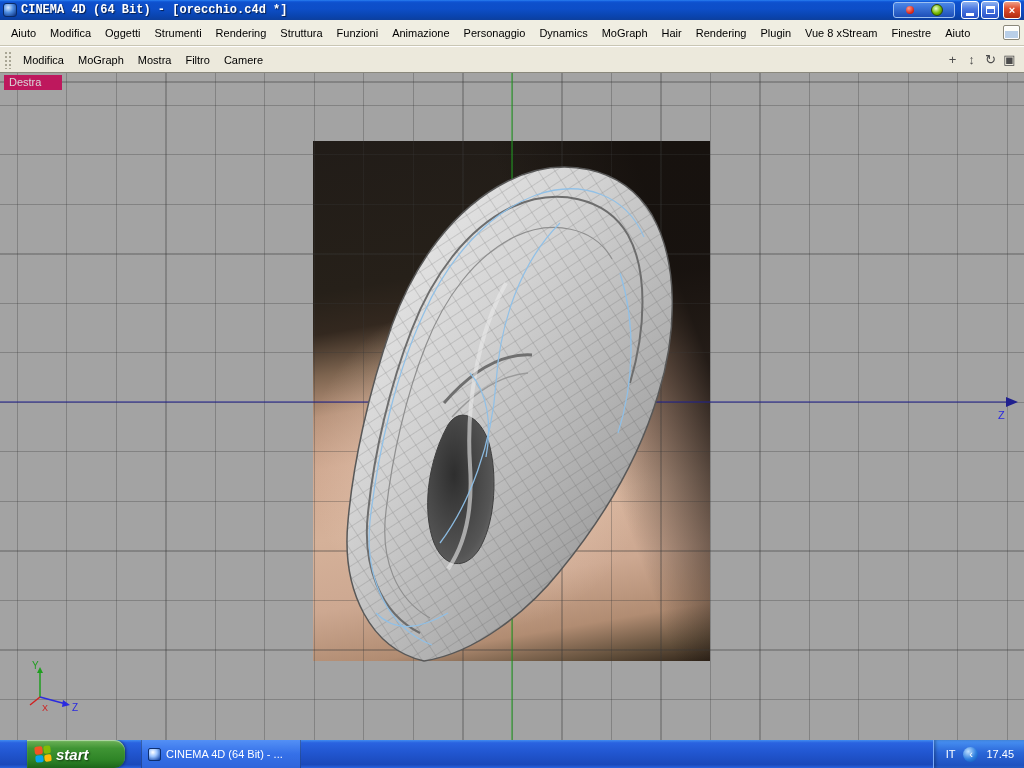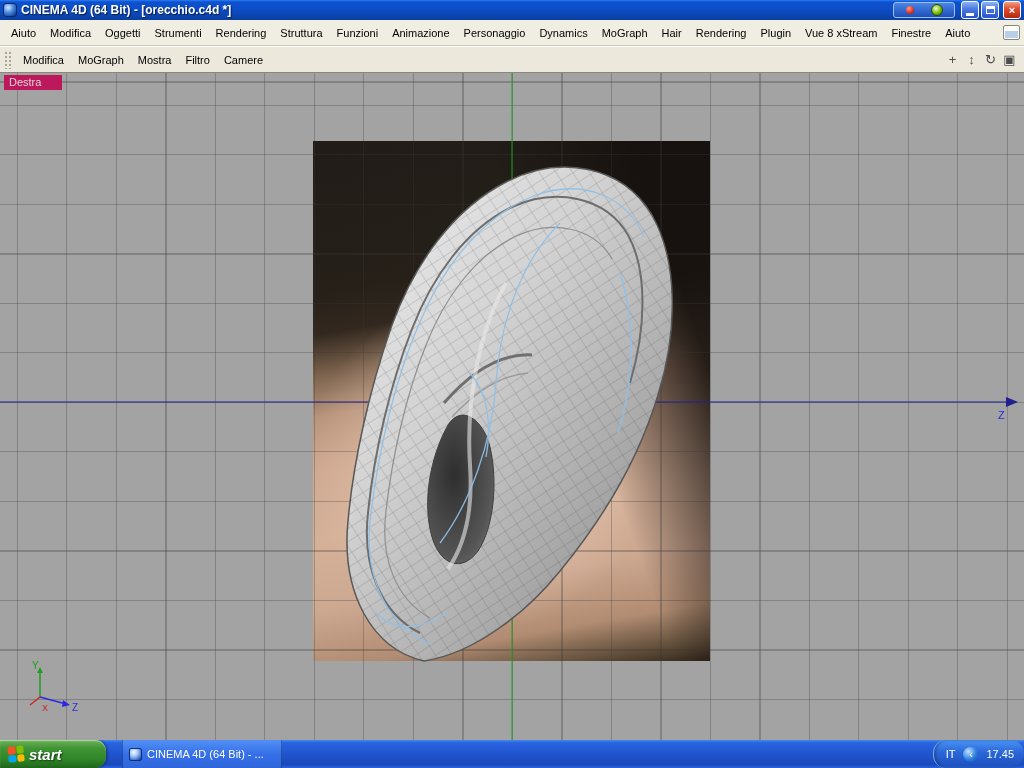--- a/index.html
+++ b/index.html
@@ -9,21 +9,21 @@
   
   .titlebar {
     height: 20px; display: flex; align-items: center; padding: 0 3px;
     background: linear-gradient(180deg,#2a80f0 0%,#1158d8 8%,#0e50cc 14%,#0d4ec8 45%,#0a44ae 82%,#0c3f9e 100%);
   }
   .app-icon {
     width: 14px; height: 14px; border-radius: 3px; margin-right: 4px; flex: none;
     background: radial-gradient(circle at 35% 30%, #d5e8ff, #4a8ae0 45%, #123a8a 90%);
     border: 1px solid #0a2a66;
   }
-  .title-text { color: #fff; font-weight: bold; font-size: 12px; text-shadow: 1px 1px 1px rgba(0,0,0,.6); white-space: nowrap; }
+  .title-text { color: #fff; font-weight: bold; font-size: 12px; text-shadow: 1px 1px 1px rgba(0,0,0,.6); white-space: nowrap; font-family: Liberation Mono, monospace; }
   .title-right { margin-left: auto; display: flex; align-items: center; gap: 2px; }
   .nv-pill {
     width: 62px; height: 16px; border-radius: 3px; margin-right: 4px;
     background: linear-gradient(180deg,#4a86e8,#1d4fb8);
     border: 1px solid #9cc0f0; display: flex; align-items: center; justify-content: space-around; padding: 0 3px;
   }
   .nv-red { width: 8px; height: 8px; border-radius: 50%; background: radial-gradient(circle at 35% 30%, #ff9a8a, #d82010 70%); }
   .nv-green { width: 12px; height: 12px; border-radius: 50%; background: radial-gradient(circle at 40% 35%, #e8ffd0, #76b900 55%, #3a6a00); border: 1px solid #2c4a08; }
   .winbtn {
     width: 18px; height: 18px; border-radius: 3px; border: 1px solid #fff;
@@ -78,43 +78,43 @@
     position: absolute; left: 4px; top: 2px; min-width: 58px;
     background: #be185d; color: #d9d9d9; font-size: 11px; padding: 1px 14px 2px 5px; cursor: pointer;
   }
 
   
   .taskbar {
     height: 28px; display: flex; align-items: center;
     background: linear-gradient(180deg,#418cf0 0%,#2a63e0 10%,#2156d0 45%,#1b49ba 88%,#2a63e0 100%);
   }
   .start-btn {
-    height: 28px; width: 106px; display: flex; align-items: center; gap: 5px; padding-left: 8px;
+    height: 28px; width: 98px; display: flex; align-items: center; gap: 5px; padding-left: 8px;
     border-radius: 0 11px 11px 0; cursor: pointer;
     background: linear-gradient(180deg,#6fb35a 0%,#3f9434 30%,#2f8527 70%,#1d661a 100%);
     box-shadow: 1px 0 3px rgba(0,0,0,.45), inset 0 1px 1px rgba(255,255,255,.5);
-    color: #fff; font-weight: bold; font-style: italic; font-size: 15px; text-shadow: 1px 1px 2px rgba(0,0,0,.6);
+    color: #fff; font-weight: bold; font-style: italic; font-size: 15px; text-shadow: 1px 1px 2px rgba(0,0,0,.6); margin-left: 27px;
   }
   .flag { width: 16px; height: 16px; display: grid; grid-template-columns: 1fr 1fr; gap: 1px; transform: rotate(-6deg); }
   .flag i { border-radius: 2px; }
   .flag .f1 { background:#f35325; } .flag .f2 { background:#81bc06; }
   .flag .f3 { background:#05a6f0; } .flag .f4 { background:#ffba08; }
   .task-btn {
     margin-left: 16px; height: 36px; width: 160px; display: flex; align-items: center; gap: 5px; padding: 0 6px;
     background: linear-gradient(180deg,#5a97f8,#3570e8 50%,#2e63d8);
     border: 1px solid rgba(0,0,0,.3); border-radius: 3px; cursor: pointer;
     box-shadow: inset 0 1px 0 rgba(255,255,255,.45);
     color: #fff; font-size: 11px; white-space: nowrap; overflow: hidden;
   }
   .task-icon { width: 13px; height: 13px; flex: none; border-radius: 2px; background: radial-gradient(circle at 35% 30%, #fff, #9cc4ff 40%, #1a4aa8 90%); border: 1px solid #0e2f70; }
   .tray {
     margin-left: auto; height: 28px; display: flex; align-items: center; gap: 8px; padding: 0 10px 0 12px;
     background: linear-gradient(180deg,#4a94f4 0%,#2a66d8 45%,#1f52c0 90%,#2a66d8 100%);
     border-left: 1px solid #7aabf8; box-shadow: inset 2px 0 3px rgba(0,0,0,.25);
-    color: #fff; font-size: 11px; border-radius: 13px;
+    color: #fff; font-size: 11px;
   }
   .tray-icon {
     width: 15px; height: 15px; border-radius: 50%;
     background: radial-gradient(circle at 35% 30%, #bfe0ff, #2e7fe0 55%, #0b4aa8);
     color: #fff; font-size: 11px; line-height: 14px; text-align: center; cursor: pointer;
   }
 </style>
 </head>
 <body>
 

